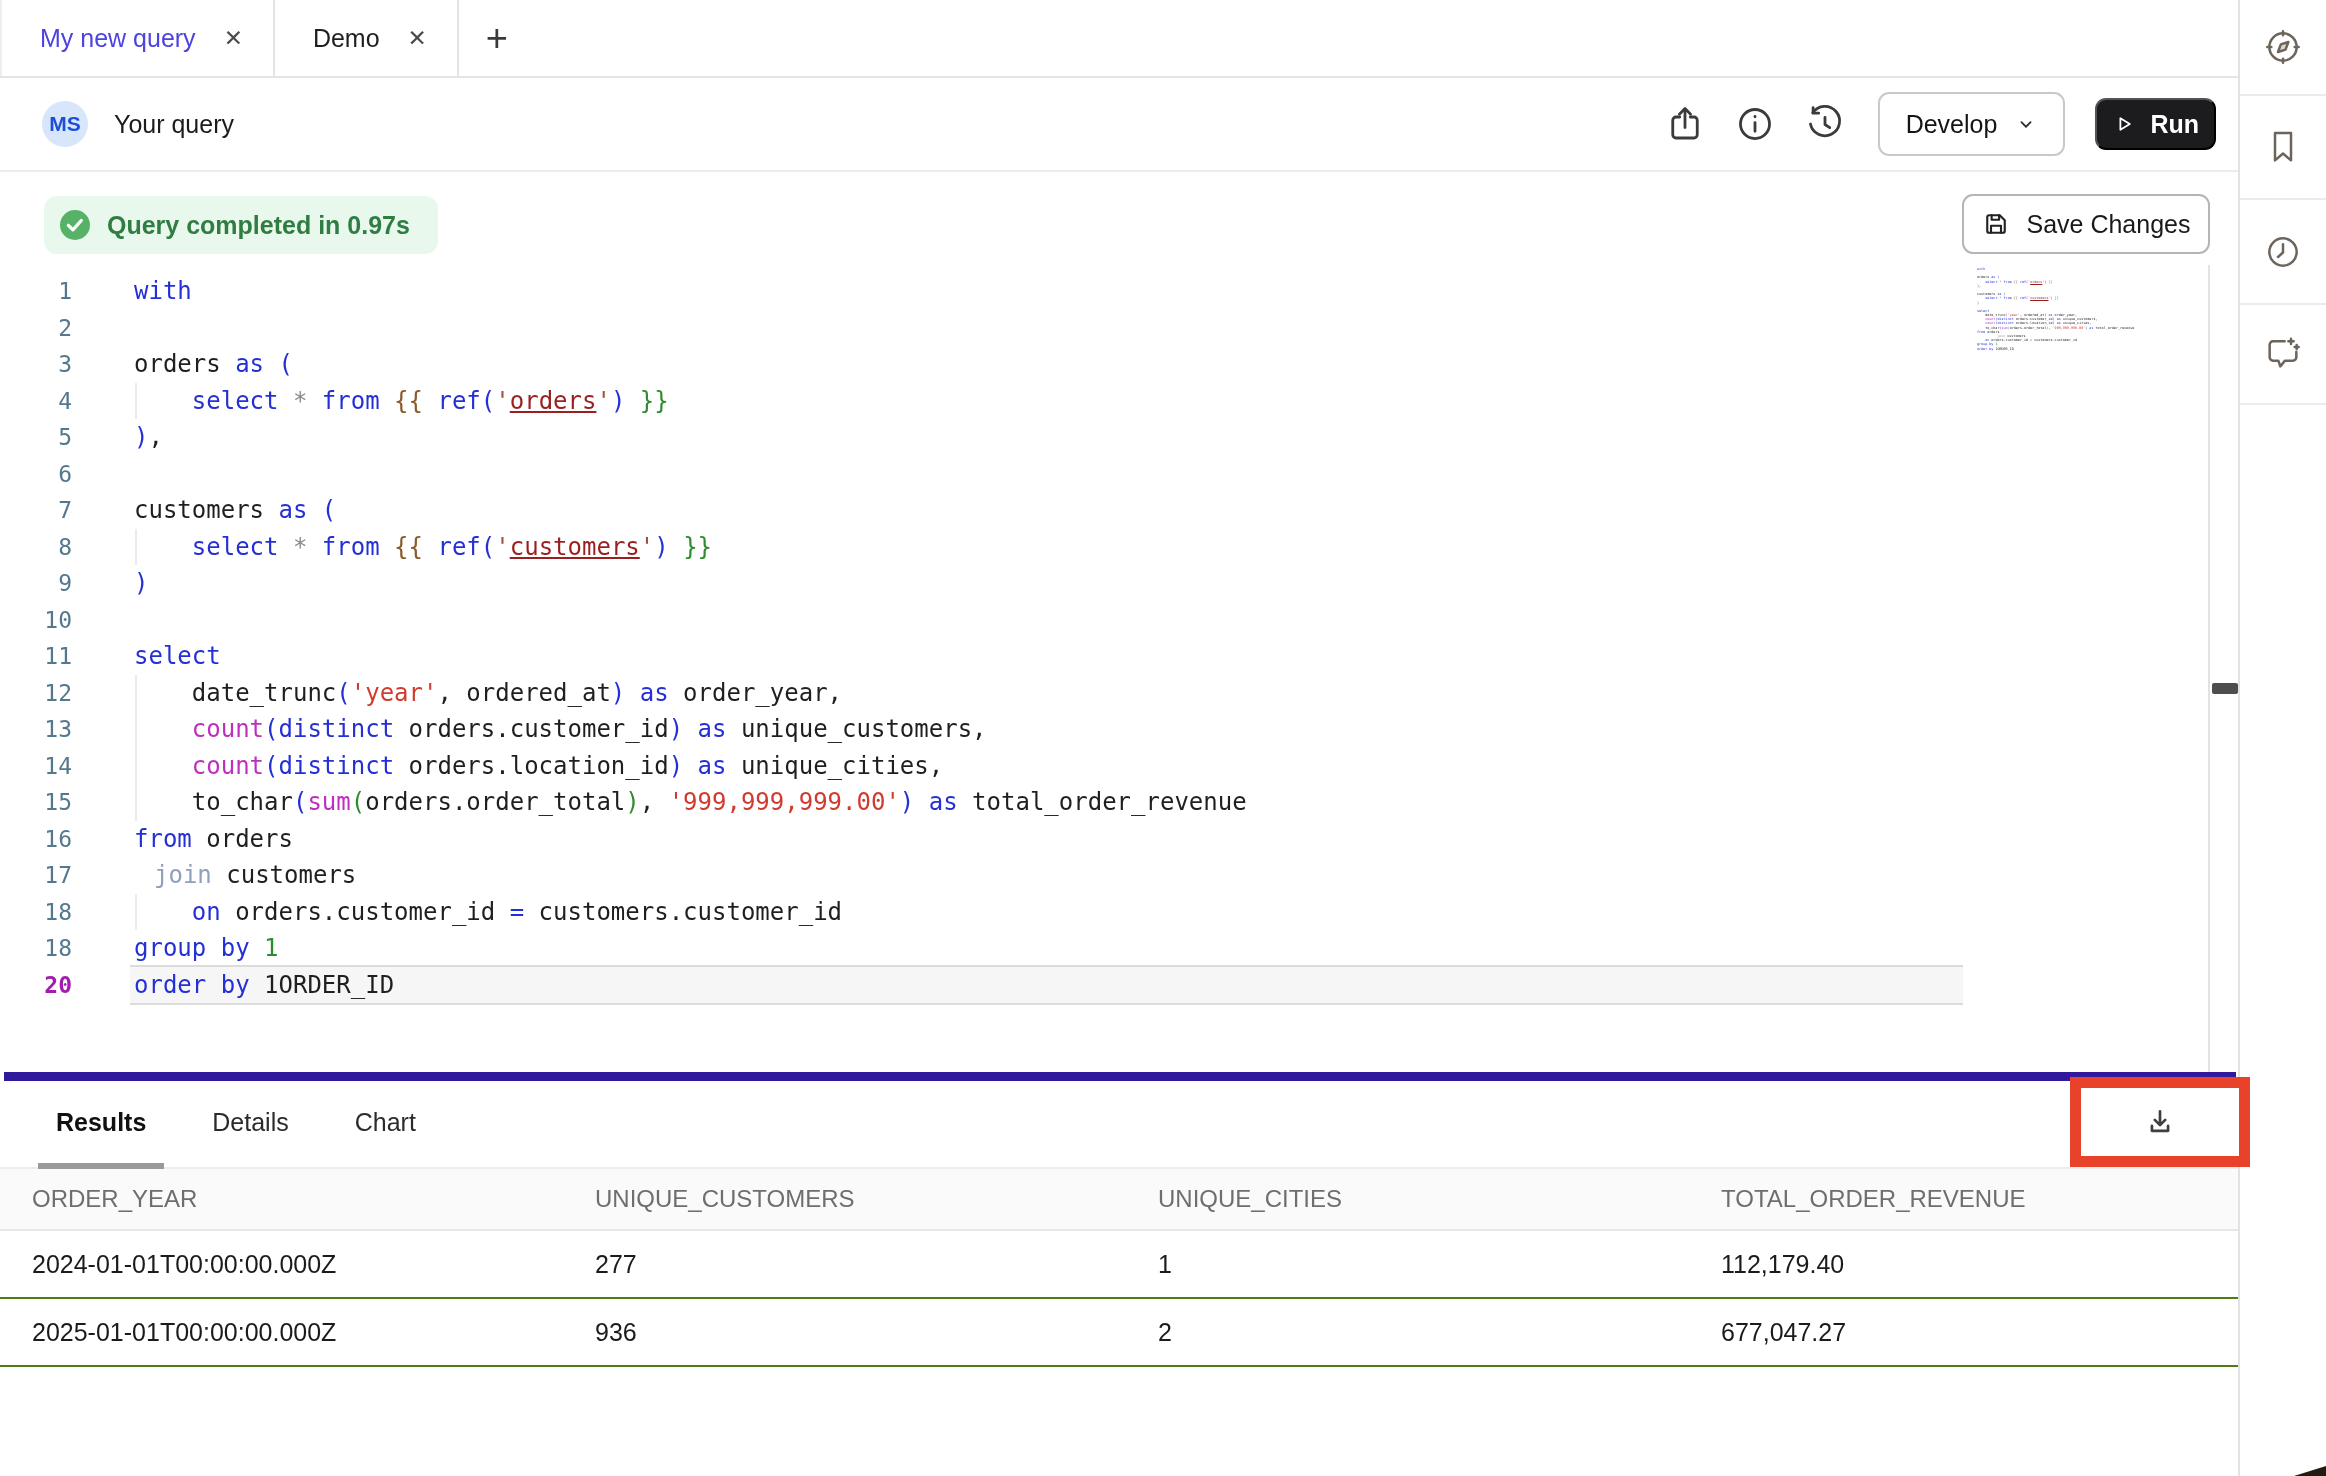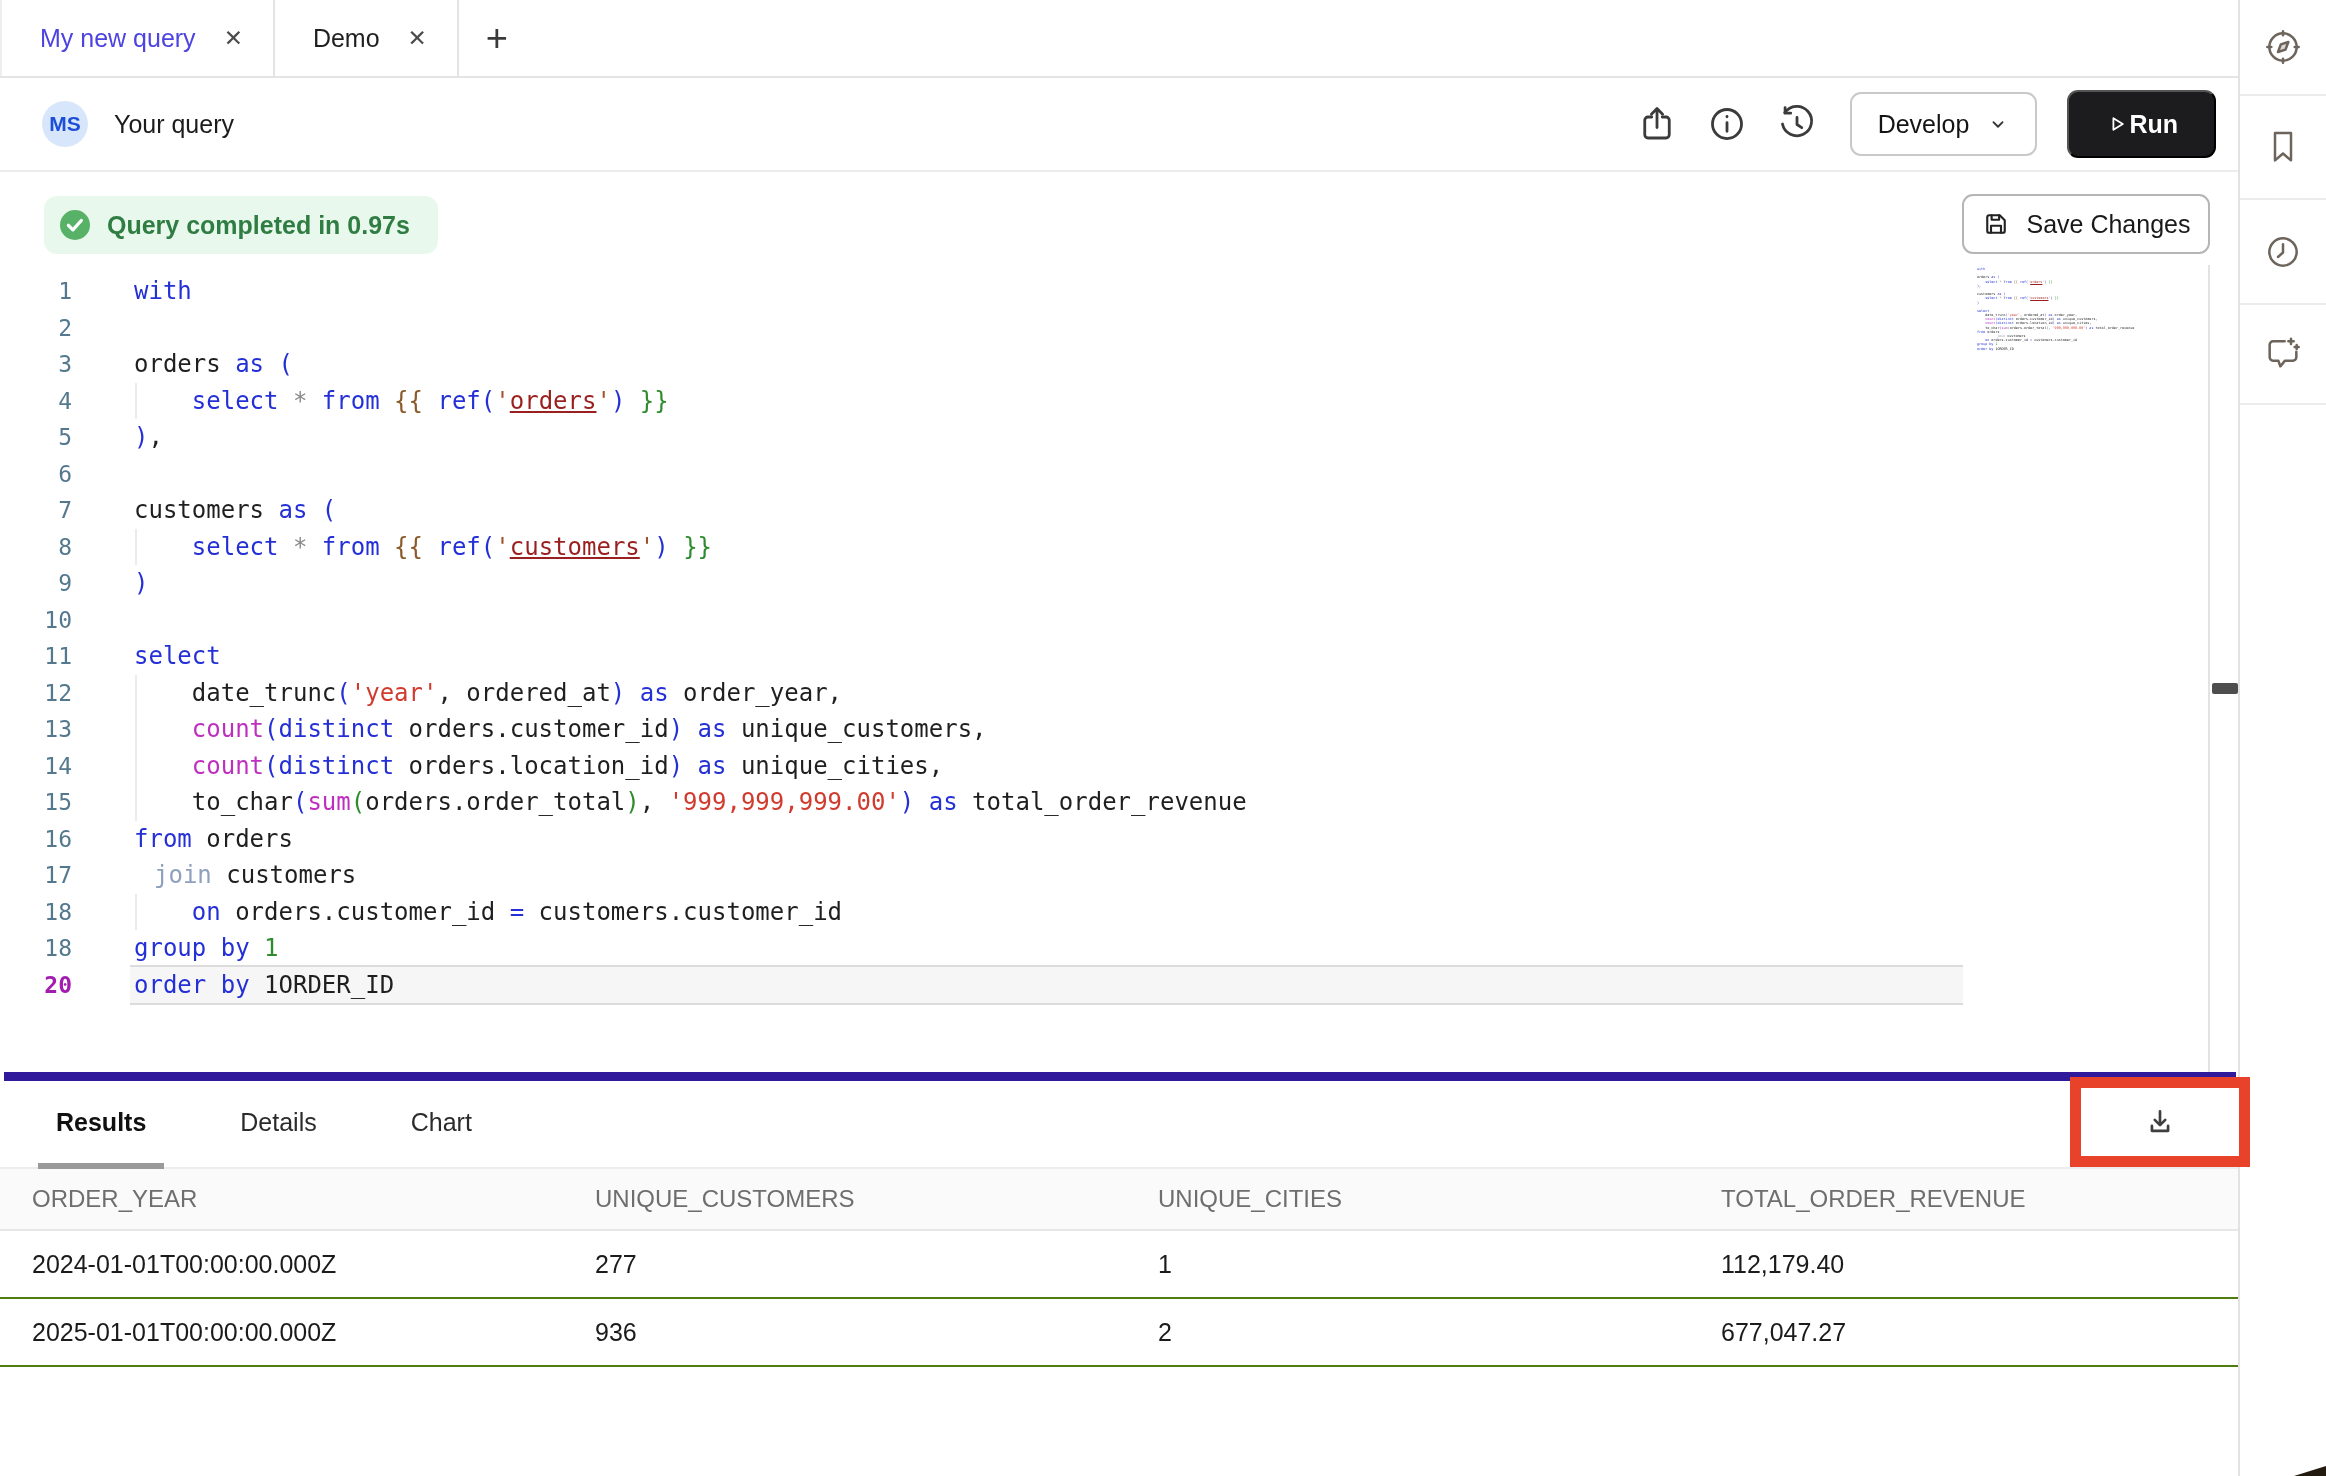--- a/index.html
+++ b/index.html
@@ -21,22 +21,22 @@
   
   .header{position:absolute;left:0;top:78px;width:2238px;height:94px;border-bottom:2px solid #ececec;
           display:flex;align-items:center;padding:0 22px 0 42px;box-sizing:border-box;}
   .avatar{width:46px;height:46px;border-radius:50%;background:#d8e6fb;color:#1d4ed8;
           font-weight:700;font-size:21px;display:flex;align-items:center;justify-content:center;flex:0 0 auto;}
   .htitle{margin-left:26px;font-size:25px;color:#1c1c1c;}
   .hspacer{flex:1;}
   .hicon{width:42px;height:42px;color:#3b3b3b;margin-left:28px;cursor:pointer;}
   .develop-btn{margin-left:32px;height:64px;padding:0 26px;border:2px solid #c9c9c9;border-radius:11px;
                display:flex;align-items:center;gap:18px;font-size:25px;color:#141414;background:#fff;cursor:pointer;}
-  .run-btn{margin-left:30px;height:68px;padding:0 36px;background:#1c1c1e;border-radius:11px;color:#fff;
-           display:flex;align-items:center;font-size:25px;font-weight:600;cursor:pointer;}
+  .run-btn{margin-left:30px;height:52px;padding:0 15px;background:#1c1c1e;border-radius:11px;color:#fff;
+           display:flex;align-items:center;gap:14px;font-size:25px;font-weight:600;cursor:pointer;}
 
   
   .statusrow{position:absolute;left:0;top:172px;width:2238px;height:93px;}
   .pill{position:absolute;left:44px;top:24px;height:58px;background:#e9f8ec;border-radius:13px;
         display:flex;align-items:center;gap:14px;padding:0 28px 0 13px;
         color:#2f7d42;font-weight:700;font-size:25px;box-sizing:border-box;}
   .save-btn{position:absolute;left:1962px;top:22px;width:248px;height:60px;border:2px solid #b5b5b5;
             border-radius:11px;background:#fff;display:flex;align-items:center;justify-content:center;
             gap:15px;font-size:25px;color:#191919;box-sizing:border-box;cursor:pointer;}
 
@@ -58,21 +58,21 @@
   .minimap{position:absolute;left:1977px;top:2px;width:156px;
            font-family:"DejaVu Sans Mono",monospace;font-size:3.4px;line-height:4.2px;white-space:pre;}
   .mline{height:4.2px;}
   .splitter{position:absolute;left:2208px;top:0;width:30px;height:807px;border-left:2px solid #e2e2e2;box-sizing:border-box;}
   .splitter-handle{position:absolute;left:2px;top:418px;width:26px;height:11px;background:#4e4e4e;border-radius:2px;cursor:row-resize;}
 
   
   .pdivider{position:absolute;left:4px;top:1072px;width:2232px;height:9px;background:#30199b;}
   .results{position:absolute;left:0;top:1081px;width:2238px;height:395px;background:#fff;}
   .rtabs{position:relative;height:88px;display:flex;align-items:stretch;padding-left:38px;
-         border-bottom:2px solid #ededed;box-sizing:border-box;gap:28px;}
+         border-bottom:2px solid #ededed;box-sizing:border-box;}
   .rtab{display:flex;align-items:center;padding:0 18px;margin-right:30px;margin-bottom:-2px;
         font-size:25px;color:#2b2b2b;border-bottom:6px solid transparent;cursor:pointer;}
   .rtab.active{font-weight:700;color:#111;border-bottom-color:#9a9a9a;}
   .thead,.trow{display:grid;grid-template-columns:563px 563px 563px 1fr;align-items:center;
                padding-left:32px;box-sizing:border-box;}
   .thead{height:62px;background:#fafafa;border-bottom:2px solid #e7e7e7;color:#6e6e6e;font-size:24px;}
   .trow{height:68px;border-bottom:2px solid #4d7c0f;font-size:25px;color:#1b1b1b;background:#fff;}
 
   
   .redbox{position:absolute;left:2070px;top:1077px;width:180px;height:90px;border:11px solid #e8432a;

